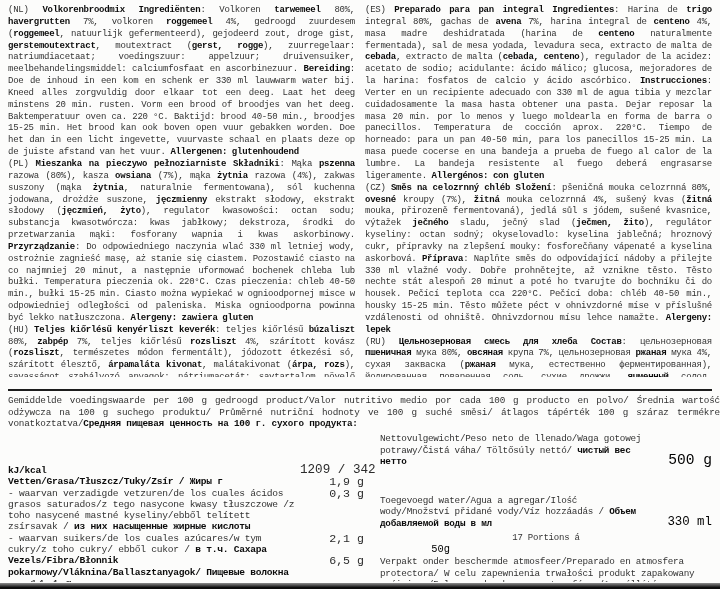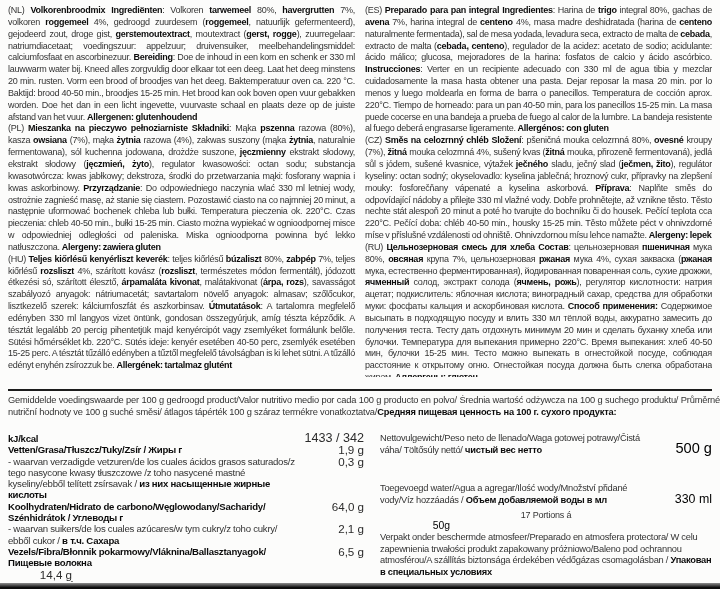--- a/index.html
+++ b/index.html
@@ -1,18 +1,18 @@
 <!DOCTYPE html>
 <html><head>
 <meta charset="utf-8">
 <style>
   html,body{margin:0;padding:0;background:#e8e8e8;}
   .sheet{
     position:relative;width:720px;height:589px;background:#fcfcfb;
-    font-family:Liberation Sans, sans-serif;color:#2b2b2b;overflow:hidden;
+    font-family:Liberation Mono, monospace;color:#2b2b2b;overflow:hidden;
     margin:0 auto;
   }
   b{color:#0c0c0c;}
   
   .ingredients{
     position:absolute;top:5px;left:8px;right:8px;height:372px;
     display:flex;gap:10px;overflow:hidden;
   }
   .col{flex:1;text-align:justify;font-size:9px;line-height:11.85px;
        letter-spacing:-0.25px;word-spacing:-0.4px;color:#333;}
@@ -20,21 +20,21 @@
   
   .divider{position:absolute;top:389px;left:8px;right:8px;border-top:2px solid #1c1c1c;}
   
   .nutrition-header{
     position:absolute;top:395px;left:8px;right:0;height:36px;overflow:hidden;
     font-size:9.3px;line-height:11.6px;letter-spacing:-0.2px;text-align:justify;color:#333;
   }
   
   .nutrition-body{position:absolute;top:433px;left:8px;right:8px;bottom:7px;
     display:flex;gap:16px;overflow:hidden;}
-  .nutri-table{width:356px;}
+  .nutri-table{width:356px;margin-top:32px;}
   .nutri-row{display:flex;align-items:flex-start;}
   .nutri-row .lbl{flex:1;font-size:9.6px;line-height:11.3px;letter-spacing:-0.25px;color:#333;}
   .nutri-row.bold .lbl{font-weight:bold;color:#0c0c0c;}
   .nutri-row .val{width:64px;text-align:right;font-size:11.6px;line-height:11.3px;
     white-space:nowrap;letter-spacing:0;color:#2b2b2b;}
   .nutri-row.row-0 .val{font-size:12.6px;}
   .info-col{flex:1;}
   .info-row{display:flex;align-items:flex-end;}
   .info-row .lbl{flex:1;font-size:9.3px;line-height:11.5px;letter-spacing:-0.25px;color:#333;}
   .info-row .val{width:70px;text-align:right;white-space:nowrap;color:#000000;}
@@ -67,33 +67,29 @@
   </div>
 
   <div class="divider"></div>
 
   <div class="nutrition-header">Gemiddelde voedingswaarde per 100 g gedroogd product/Valor nutritivo medio por cada 100 g producto en polvo/ Średnia wartość odżywcza na 100 g suchego produktu/ Průměrné nutriční hodnoty ve 100 g suché směsi/ átlagos tápérték 100 g száraz termékre vonatkoztatva/<b>Средняя пищевая ценность на 100 г. сухого продукта:</b></div>
 
   <div class="nutrition-body">
     <div class="nutri-table">
         <div class="nutri-row row-0 bold">
           <div class="lbl">kJ/kcal</div>
-          <div class="val">1433 / 342</div>
+          <div class="val">1209 / 342</div>
         </div>
         <div class="nutri-row row-1 bold">
           <div class="lbl">Vetten/Grasa/Tłuszcz/Tuky/Zsír / <b>Жиры г</b></div>
           <div class="val">1,9 g</div>
         </div>
         <div class="nutri-row row-2">
           <div class="lbl">- waarvan verzadigde vetzuren/de los cuales ácidos grasos saturados/z tego nasycone kwasy tłuszczowe /z toho nasycené mastné kyseliny/ebből telített zsírsavak / <b>из них насыщенные жирные кислоты</b></div>
           <div class="val">0,3 g</div>
-        </div>
-        <div class="nutri-row row-3 bold">
-          <div class="lbl">Koolhydraten/Hidrato de carbono/Węglowodany/Sacharidy/ Szénhidrátok / <b>Углеводы г</b></div>
-          <div class="val">64,0 g</div>
         </div>
         <div class="nutri-row row-4">
           <div class="lbl">- waarvan suikers/de los cuales azúcares/w tym cukry/z toho cukry/ ebből cukor / <b>в т.ч. Сахара</b></div>
           <div class="val">2,1 g</div>
         </div>
         <div class="nutri-row row-5 bold">
           <div class="lbl">Vezels/Fibra/Błonnik pokarmowy/Vláknina/Ballasztanyagok/ <b>Пищевые волокна</b></div>
           <div class="val">6,5 g</div>
         </div>
         <div class="nutri-row row-6 bold">

